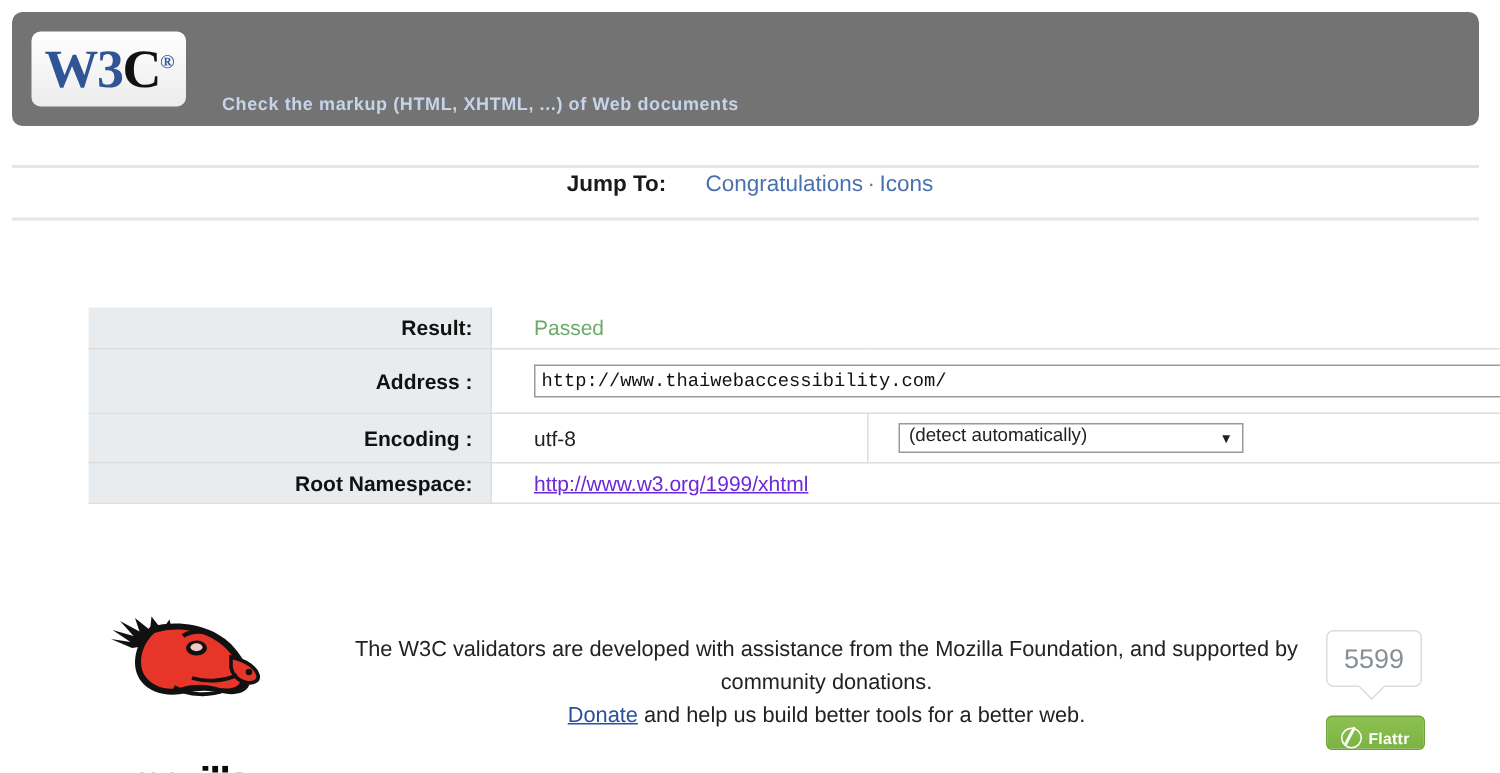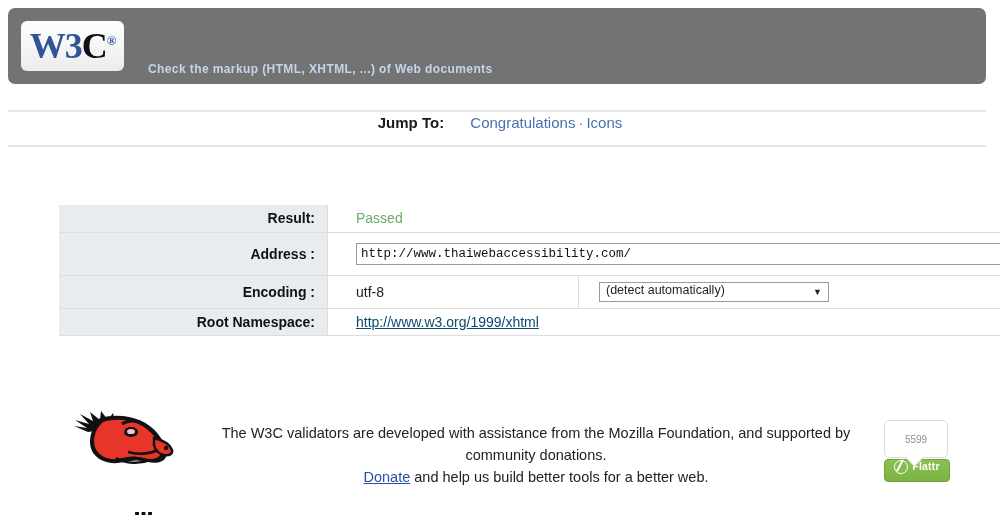--- a/index.html
+++ b/index.html
@@ -151,21 +151,21 @@
   .combo .ctxt { padding-left: 6px; white-space: nowrap; }
   .combo .carrow {
     position: absolute; right: 6px; top: 50%;
     transform: translateY(-50%);
     font-size: 9px; color: #222;
   }
   .combo-enc { width: 230px; }
   .combo-dt  { width: 272px; }
 
   .nslink {
-    color: #0c4a6e;
+    color: #6d28d9;
     text-decoration: underline;
     cursor: pointer;
   }
 
   
   .footer { position: absolute; left: 0; top: 400px; width: 1000px; height: 115px; }
 
   .moz {
     position: absolute; left: 62px; top: 8px;
     width: 128px; height: 100px;
@@ -176,60 +176,60 @@
     font-family: "DejaVu Sans", sans-serif;
     font-weight: bold;
     font-size: 22px;
     color: #0a0a0a;
     letter-spacing: -1px;
     line-height: 1;
     margin-top: 40px;
   }
 
   .foot-text {
-    position: absolute; left: 196px; top: 22px;
+    position: absolute; left: 211px; top: 22px;
     width: 680px;
     text-align: center;
     font-size: 14.5px;
     color: #222222;
     line-height: 22px;
   }
   .donate {
     color: #2a4fa0;
     text-decoration: underline;
     cursor: pointer;
   }
 
   .flattr { position: absolute; left: 884px; top: 20px; width: 70px; }
   .flattr-count {
     position: relative;
     width: 62px; height: 36px;
     border: 1px solid #dcdcdc;
     border-radius: 5px;
     background: #ffffff;
     display: flex; align-items: center; justify-content: center;
-    font-size: 10px;
+    font-size: 18px;
     color: #888f96;
   }
   .flattr-count::after {
     content: "";
     position: absolute; left: 23px; bottom: -7px;
     width: 12px; height: 12px;
     background: #ffffff;
     border-right: 1px solid #dcdcdc;
     border-bottom: 1px solid #dcdcdc;
     transform: rotate(45deg);
   }
   .flattr-btn {
-    margin-top: 1px;
+    margin-top: 19px;
     width: 64px; height: 21px;
     background: linear-gradient(#8cc152, #7cb342);
     border: 1px solid #6fa23a;
     border-radius: 4px;
-    display: flex; align-items: flex-start; justify-content: center;
+    display: flex; align-items: flex-end; justify-content: center;
     cursor: pointer;
   }
   .flattr-icon {
     width: 12px; height: 12px;
     border: 1.7px solid #ffffff;
     border-radius: 50%;
     position: relative;
     margin-right: 4px;
     flex: none;
   }

